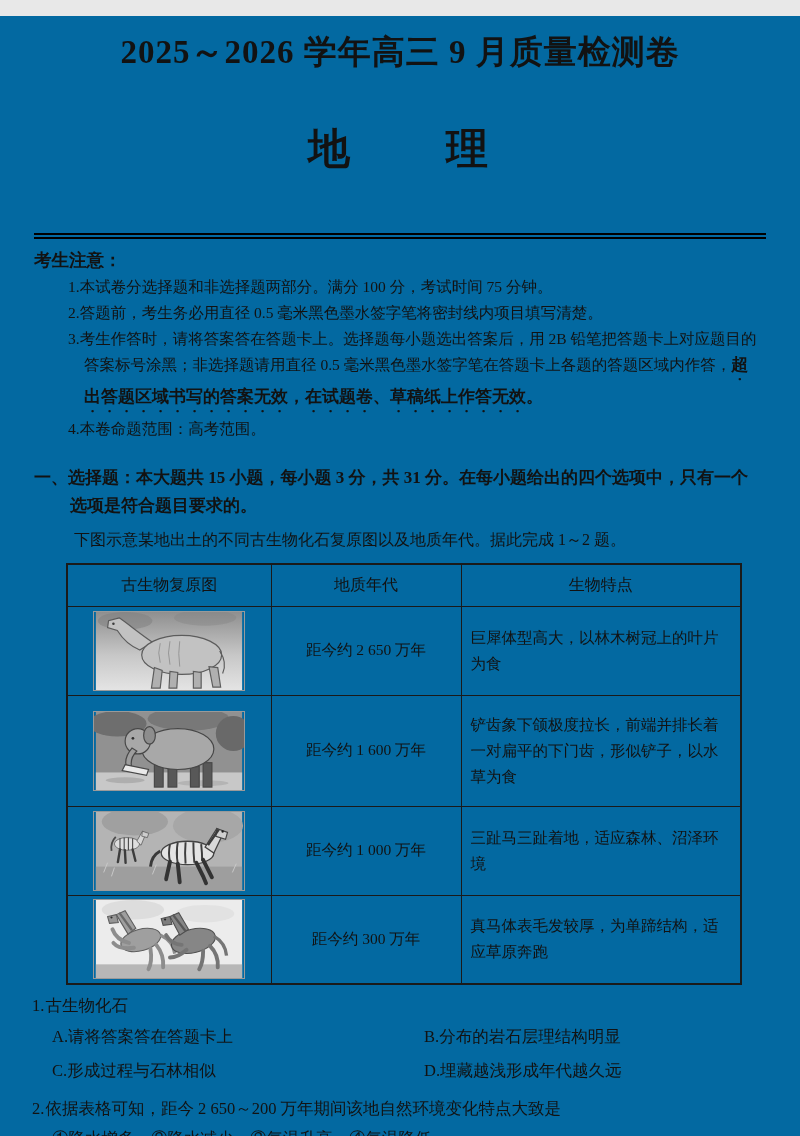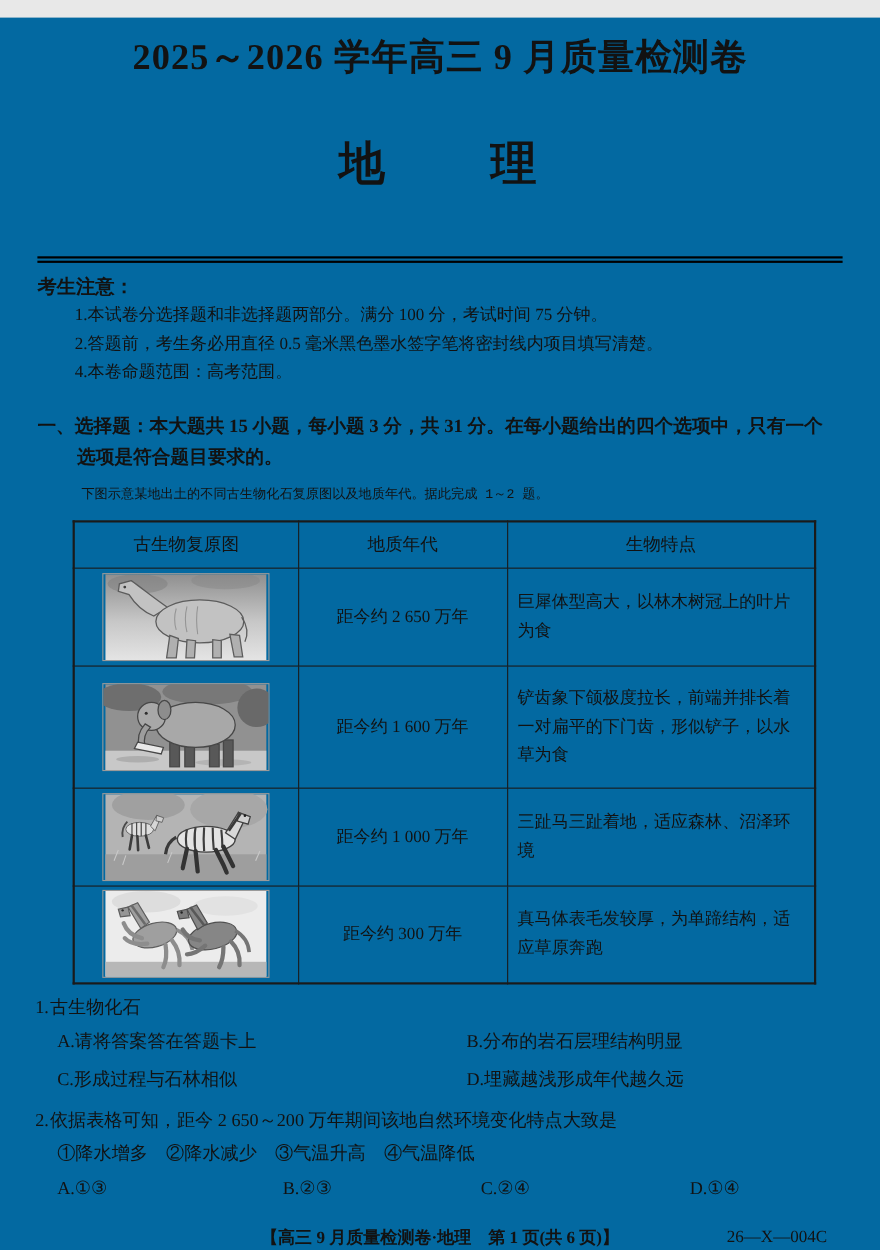--- a/index.html
+++ b/index.html
@@ -56,23 +56,22 @@
   .section-heading {
     margin:22px 36px 0 34px;
     font-size:17px;
     font-weight:bold;
     line-height:28px;
     padding-left:36px;
     text-indent:-36px;
   }
   .section-intro {
     margin:7px 36px 0 74px;
-    font-size:12px;
+    font-size:16px;
     line-height:26px;
-    font-family:Liberation Mono, monospace;
   }
   table.fossil-table {
     margin:10px 0 0 66px;
     width:674px;
     border-collapse:collapse;
     table-layout:fixed;
     border:2px solid #1a1a1a;
   }
   .fossil-table th, .fossil-table td {
     border:1.4px solid #1a1a1a;
@@ -140,20 +139,21 @@
 
   <div class="doc-title">2025～2026 学年高三 9 月质量检测卷</div>
   <div class="doc-subject">地　　理</div>
 
   <div class="double-rule"></div>
 
   <div class="notice-heading">考生注意：</div>
   <ul class="notice-list">
     <li class="notice-item"><span>1.本试卷分选择题和非选择题两部分。满分 100 分，考试时间 75 分钟。</span></li>
     <li class="notice-item"><span>2.答题前，考生务必用直径 0.5 毫米黑色墨水签字笔将密封线内项目填写清楚。</span></li>
+    <li class="notice-item"><span>3.考生作答时，请将答案答在答题卡上。选择题每小题选出答案后，用 2B 铅笔把答题卡上对应题目的答案标号涂黑；非选择题请用直径 0.5 毫米黑色墨水签字笔在答题卡上各题的答题区域内作答，</span><span class="em-dots">超出答题区域书写的答案无效，在试题卷、草稿纸上作答无效。</span></li>
     <li class="notice-item"><span>4.本卷命题范围：高考范围。</span></li>
   </ul>
 
   <div class="section-heading">一、选择题：本大题共 15 小题，每小题 3 分，共 31 分。在每小题给出的四个选项中，只有一个选项是符合题目要求的。</div>
   <div class="section-intro">下图示意某地出土的不同古生物化石复原图以及地质年代。据此完成 1～2 题。</div>
 
   <table class="fossil-table">
     <colgroup>
         <col style="width:204px">
         <col style="width:190px">
@@ -345,18 +345,14 @@
     </div>
     <div class="numbered-choices">①降水增多　②降水减少　③气温升高　④气温降低</div>
     <div class="options-row">
       <div class="option"><span>A.</span><span>①③</span></div>
       <div class="option"><span>B.</span><span>②③</span></div>
       <div class="option"><span>C.</span><span>②④</span></div>
       <div class="option"><span>D.</span><span>①④</span></div>
     </div>
   </div>
 
-  <div class="page-footer">
-    <div class="footer-main">【高三 9 月质量检测卷·地理　第 1 页(共 6 页)】</div>
-    <div class="footer-code">26—X—004C</div>
-  </div>
 
 </div>
 
 </body></html>

